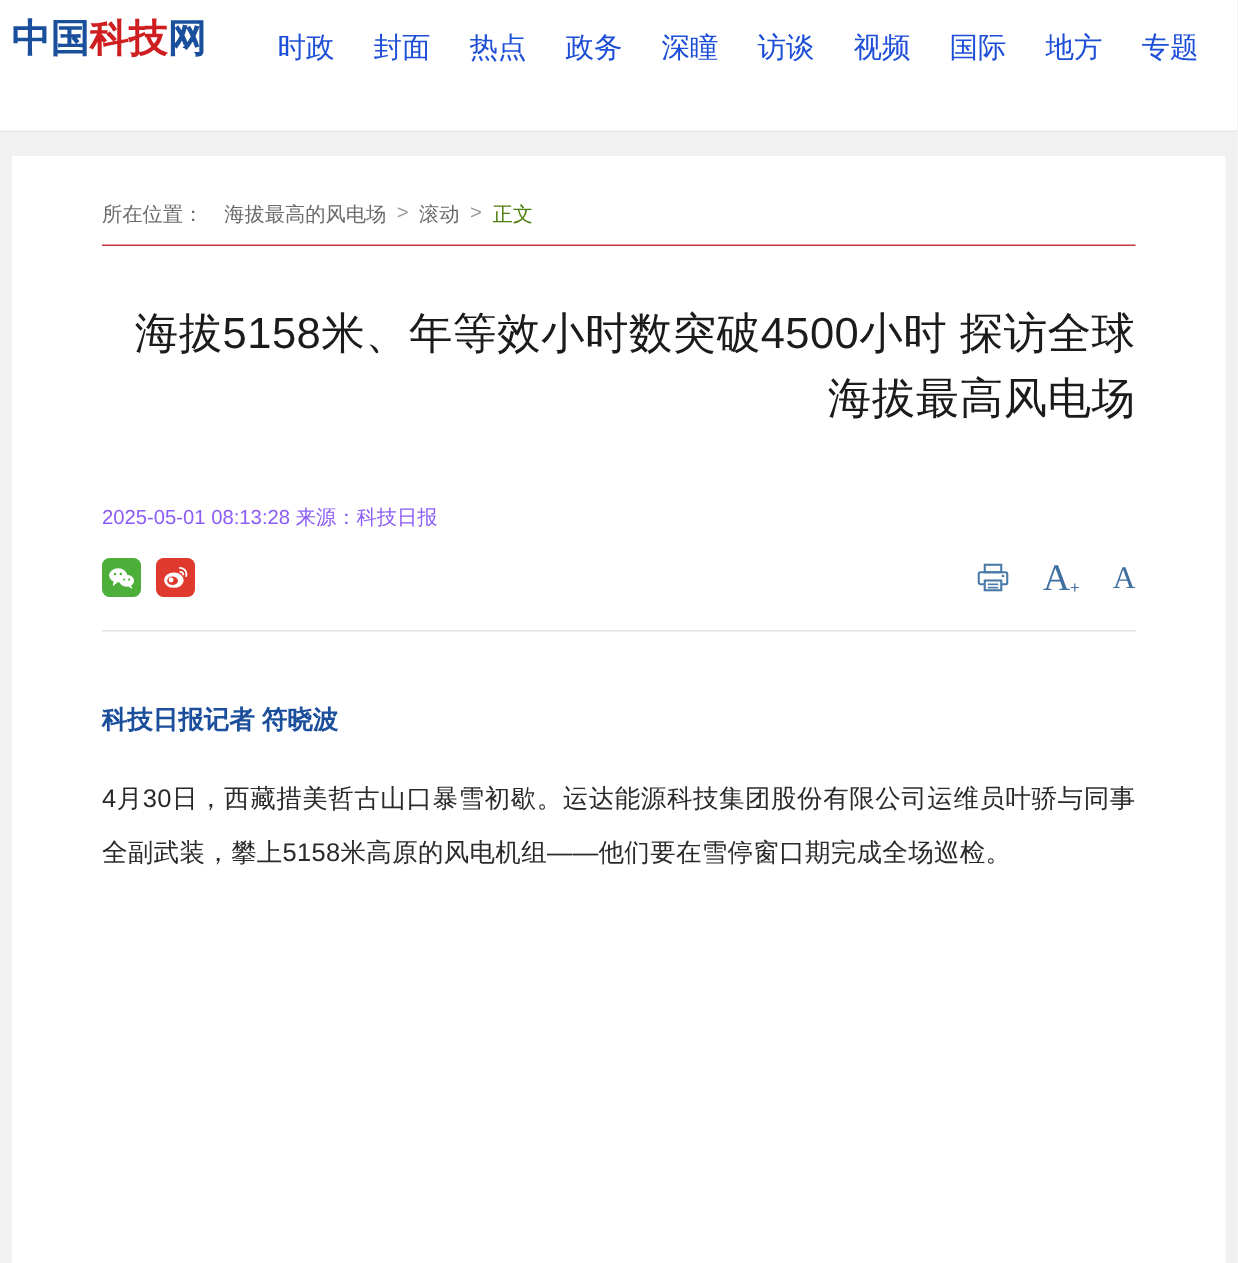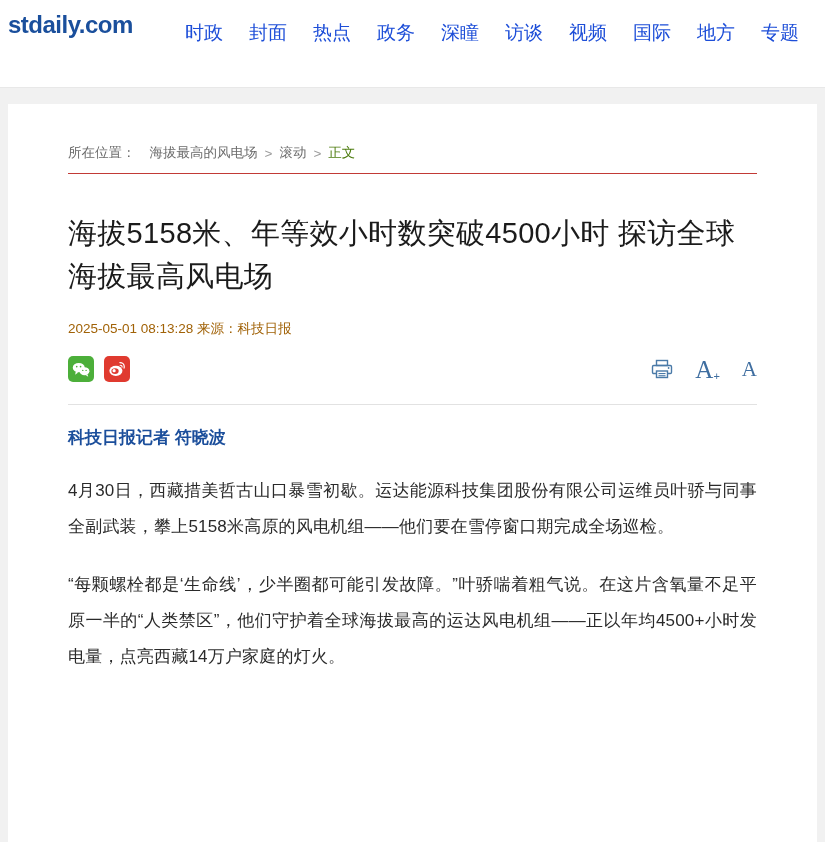--- a/index.html
+++ b/index.html
@@ -68,25 +68,24 @@
   }
 
   
   .article-card {
     background: #ffffff;
     margin: 16px 8px 0 8px;
     min-height: 740px;
     padding: 0 60px;
   }
   .breadcrumb {
-    padding-top: 40px;
+    padding-top: 30px;
     font-size: 13.5px;
     color: #6b6b6b;
     display: flex;
-    align-items: center;
     gap: 0px;
     white-space: nowrap;
   }
   .breadcrumb .bc-label { margin-right: 14px; color: #6b6b6b; }
   .breadcrumb .bc-link { color: #6b6b6b; cursor: pointer; }
   .breadcrumb .bc-sep { margin: 0 7px; color: #9b9b9b; }
   .breadcrumb .bc-current { color: #4d7c0f; }
 
   .rule-red {
     border-bottom: 1px solid #c23a36;
@@ -94,26 +93,27 @@
   }
 
   .headline {
     font-family: "Liberation Sans", sans-serif;
     font-size: 29px;
     line-height: 43px;
     color: #1b1b1b;
     font-weight: normal;
     margin: 38px 0 0 0;
     letter-spacing: 0.3px;
+    text-align: right;
   }
 
   .meta-row {
-    margin-top: 22px;
+    margin-top: 48px;
     font-size: 13.5px;
-    color: #a16207;
+    color: #8b5cf6;
   }
 
   .share-row {
     margin-top: 14px;
     display: flex;
     align-items: center;
     height: 34px;
   }
   .share-left { display: flex; gap: 10px; align-items: center; }
   .icon-sq {
@@ -142,21 +142,21 @@
   .font-big { font-size: 25px; color: #3f6ea0; font-family: "Liberation Serif", serif; }
   .font-small { font-size: 21px; color: #3f6ea0; font-family: "Liberation Serif", serif; }
   .sup { font-size: 11px; vertical-align: super; }
 
   .rule-grey {
     border-bottom: 1px solid #e2e2e2;
     margin-top: 18px;
   }
 
   .byline {
-    margin-top: 20px;
+    margin-top: 46px;
     font-size: 17px;
     font-weight: bold;
     color: #1b4e9b;
     line-height: 26px;
   }
 
   .body-text p {
     font-size: 17px;
     line-height: 36px;
     color: #2a2a2a;
@@ -167,21 +167,23 @@
   .body-text p.indent { text-indent: 0; }
 </style>
 </head>
 <body>
 
 <div id="page">
 
   <div class="site-header">
 
     <div class="logo-block">
-      <div class="logo-line2">stdaily.com</div>
+      <div class="logo-line1">
+        <span class="logo-cn-blue">中国</span><span class="logo-cn-red">科技</span><span class="logo-cn-blue">网</span>
+      </div>
     </div>
 
     <div class="nav">
       <div class="nav-item">时政</div>
       <div class="nav-item">封面</div>
       <div class="nav-item">热点</div>
       <div class="nav-item">政务</div>
       <div class="nav-item">深瞳</div>
       <div class="nav-item">访谈</div>
       <div class="nav-item">视频</div>
@@ -258,17 +260,16 @@
         </div>
       </div>
     </div>
 
     <div class="rule-grey"></div>
 
     <div class="byline">科技日报记者 符晓波</div>
 
     <div class="body-text">
       <p class="indent">4月30日，西藏措美哲古山口暴雪初歇。运达能源科技集团股份有限公司运维员叶骄与同事全副武装，攀上5158米高原的风电机组——他们要在雪停窗口期完成全场巡检。</p>
-      <p>“每颗螺栓都是‘生命线’，少半圈都可能引发故障。”叶骄喘着粗气说。在这片含氧量不足平原一半的“人类禁区”，他们守护着全球海拔最高的运达风电机组——正以年均4500+小时发电量，点亮西藏14万户家庭的灯火。</p>
     </div>
 
   </div>
 </div>
 
 </body></html>

